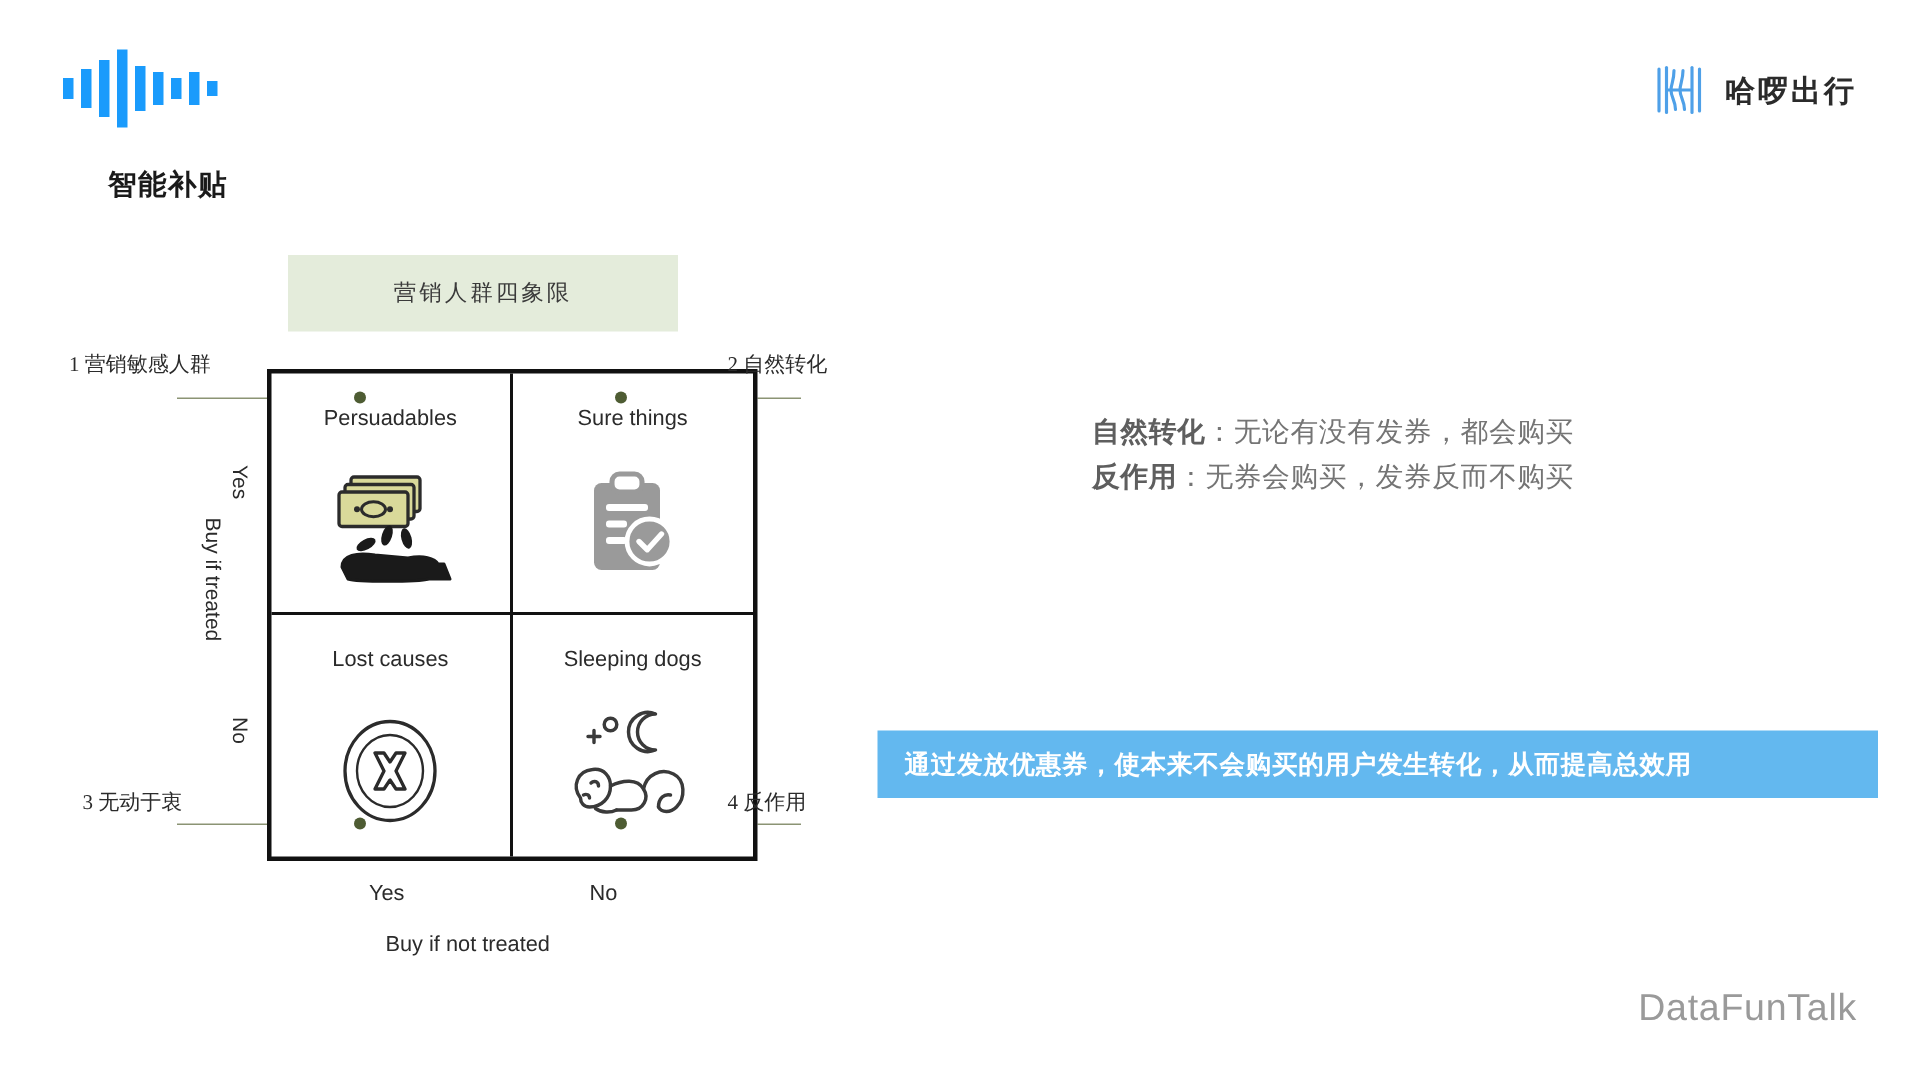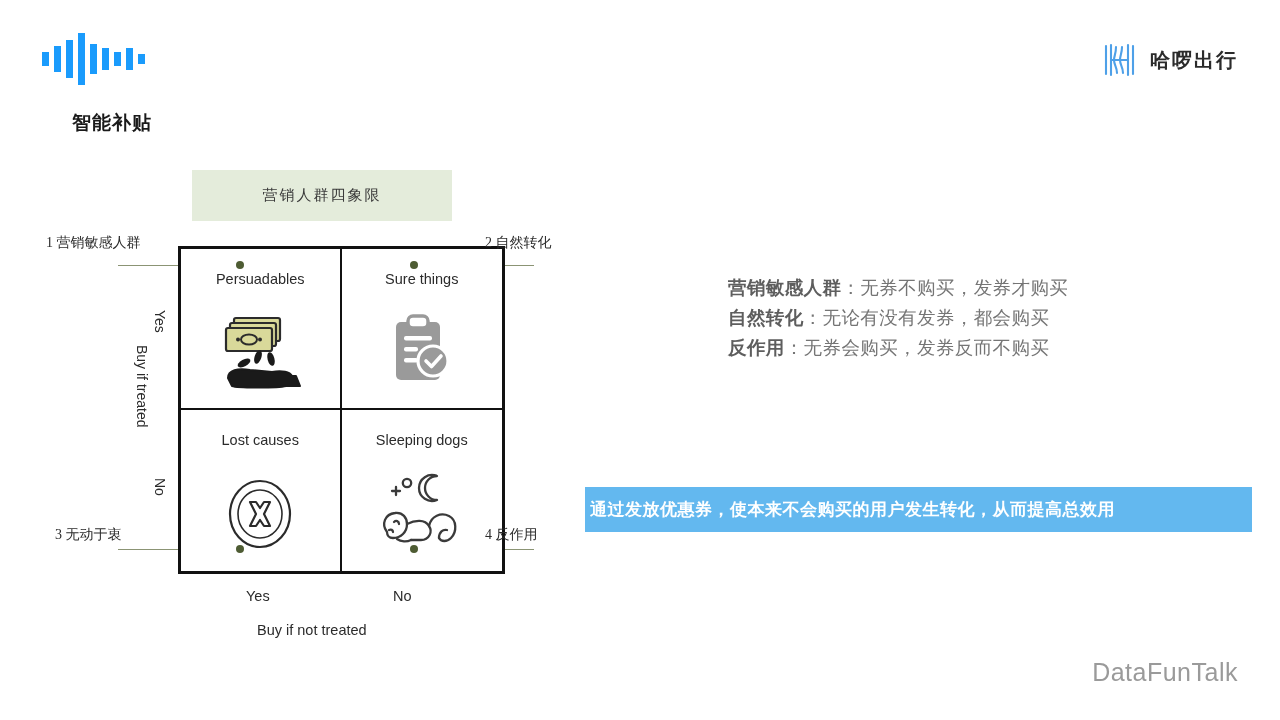--- a/index.html
+++ b/index.html
@@ -216,21 +216,21 @@
     width: 667px;
     height: 45px;
     background: #63b8ef;
     display: flex;
     align-items: center;
   }
   #conclusion-banner span {
     color: #ffffff;
     font-size: 17px;
     font-weight: bold;
-    padding-left: 5px;
+    padding-left: 18px;
     letter-spacing: 0.5px;
     white-space: nowrap;
   }
 
   
   #watermark {
     position: absolute;
     right: 42px;
     bottom: 33px;
     font-size: 25px;
@@ -377,23 +377,20 @@
           </g>
         </svg>
       </div>
     </div>
 
   </div>
 </div>
 
 <div id="definition-list">
   <div class="definition-row">
-    <span class="definition-term">营销敏感人群</span><span>：</span><span>无券不购买，发券才购买</span>
-  </div>
-  <div class="definition-row">
     <span class="definition-term">自然转化</span><span>：</span><span>无论有没有发券，都会购买</span>
   </div>
   <div class="definition-row">
     <span class="definition-term">反作用</span><span>：</span><span>无券会购买，发券反而不购买</span>
   </div>
 </div>
 
 <div id="conclusion-banner">
   <span>通过发放优惠券，使本来不会购买的用户发生转化，从而提高总效用</span>
 </div>

